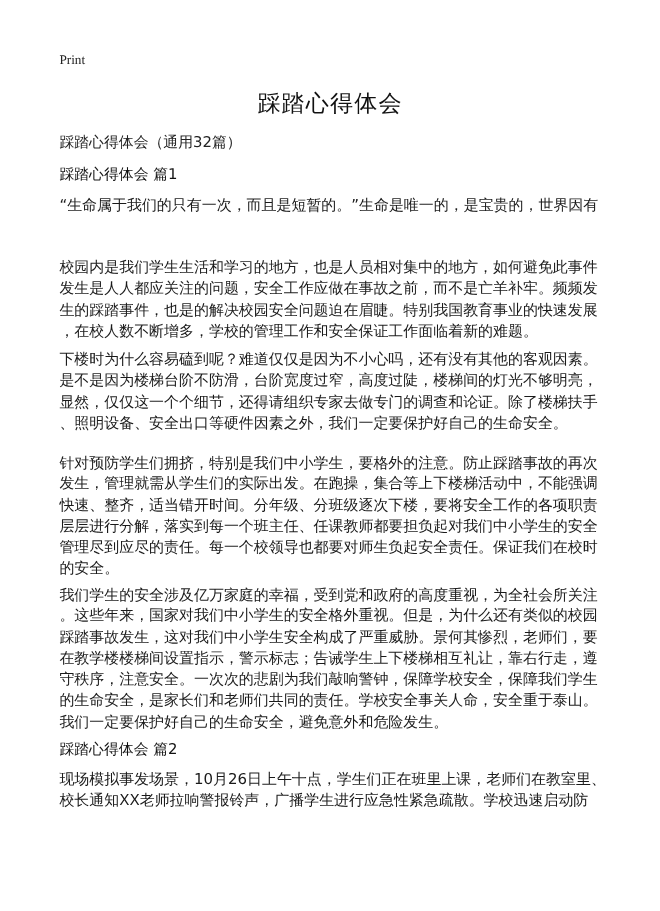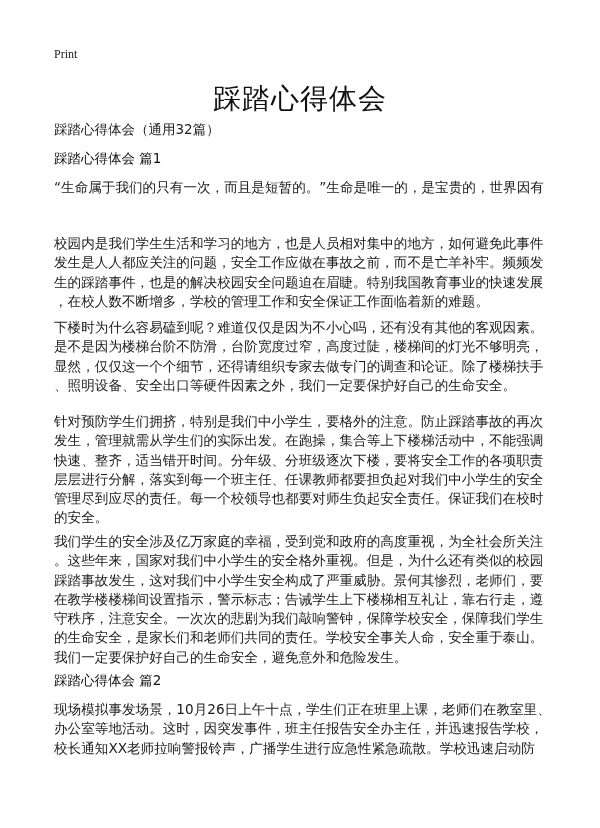--- a/index.html
+++ b/index.html
@@ -31,21 +31,21 @@
       color: #222;
       text-decoration: none;
       cursor: pointer;
     }
     .doc-title {
       position: absolute;
       left: 0;
       width: 600px;
       top: 80px;
       text-align: center;
-      font-size: 28px;
+      font-size: 21px;
       font-weight: normal;
       margin: 0;
       color: #111;
       letter-spacing: 1px;
     }
     .subtitle {
       position: absolute;
       left: 54px;
       top: 121px;
       font-size: 13.5px;
@@ -121,17 +121,16 @@
     <span class="line">在教学楼楼梯间设置指示，警示标志；告诫学生上下楼梯相互礼让，靠右行走，遵</span>
     <span class="line">守秩序，注意安全。一次次的悲剧为我们敲响警钟，保障学校安全，保障我们学生</span>
     <span class="line">的生命安全，是家长们和老师们共同的责任。学校安全事关人命，安全重于泰山。</span>
     <span class="line">我们一定要保护好自己的生命安全，避免意外和危险发生。</span>
   </p>
 
   <h2 class="section-heading" style="top:672px;">踩踏心得体会 篇2</h2>
 
   <p class="para" style="top:700px;">
     <span class="line">现场模拟事发场景，10月26日上午十点，学生们正在班里上课，老师们在教室里、</span>
-    <span class="line">办公室等地活动。这时，因突发事件，班主任报告安全办主任，并迅速报告学校，</span>
     <span class="line">校长通知XX老师拉响警报铃声，广播学生进行应急性紧急疏散。学校迅速启动防</span>
   </p>
 
 </div>
 
 </body></html>

